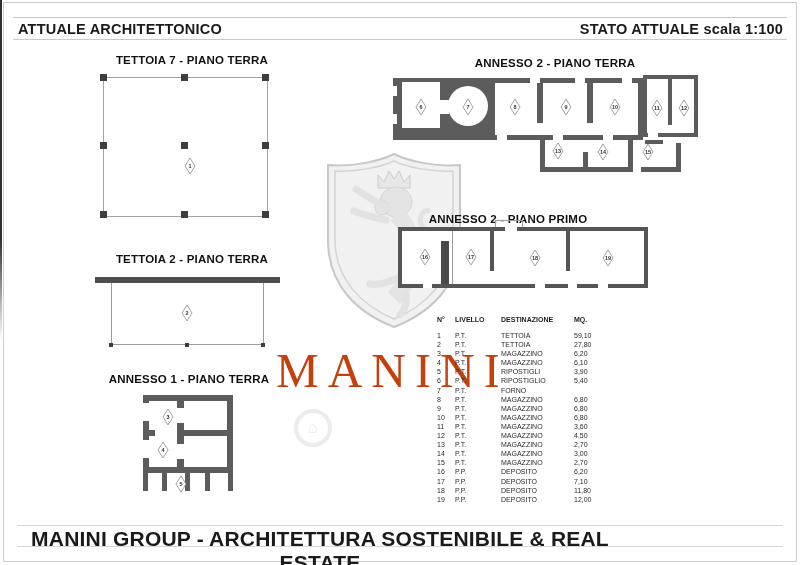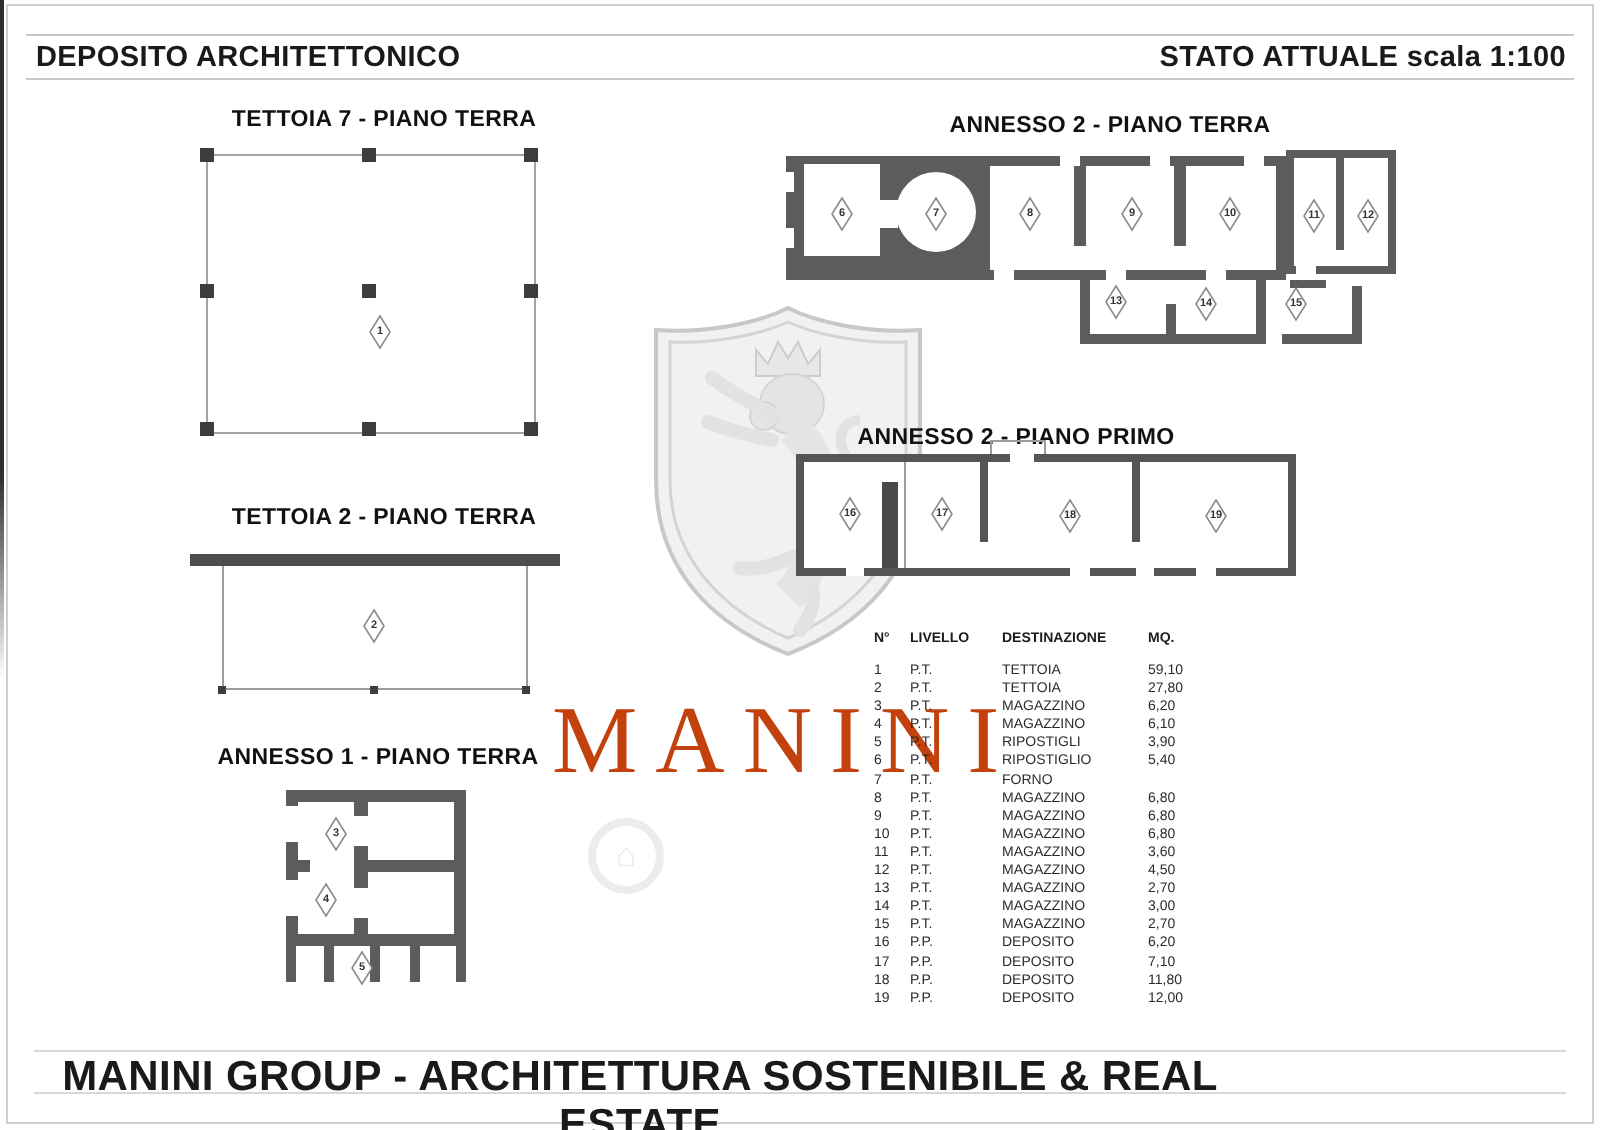--- a/index.html
+++ b/index.html
@@ -62,21 +62,21 @@
         <path d="M92 112 C108 106 112 90 104 78 C100 70 104 62 112 62" stroke-width="5" fill="none" stroke="#e2e2e2"></path>
       </g>
     </svg>
   </div>
   <div class="wm wm-brand">MANINI</div>
   <div class="wm wm-circle">⌂</div>
 
   <div class="content">
 
     <div class="hrule" style="left:13px;top:17px;width:774px;"></div>
-    <div class="hd-title" style="left:18px;">DEPOSITO ARCHITETTONICO</div>
+    <div class="hd-title" style="left:18px;">ATTUALE ARCHITETTONICO</div>
     <div class="hd-title" style="right:17px;">STATO ATTUALE scala 1:100</div>
     <div class="hrule" style="left:13px;top:39px;width:774px;"></div>
 
     <div class="ptitle" style="left:88px;top:54px;width:208px;">TETTOIA 7 - PIANO TERRA</div>
     <div class="outline" style="left:103px;top:77px;width:163px;height:138px;"></div>
     <div class="pil" style="left:100px;top:74px;width:7px;height:7px;"></div>
     <div class="pil" style="left:181px;top:74px;width:7px;height:7px;"></div>
     <div class="pil" style="left:262px;top:74px;width:7px;height:7px;"></div>
     <div class="pil" style="left:100px;top:142px;width:7px;height:7px;"></div>
     <div class="pil" style="left:181px;top:142px;width:7px;height:7px;"></div>

